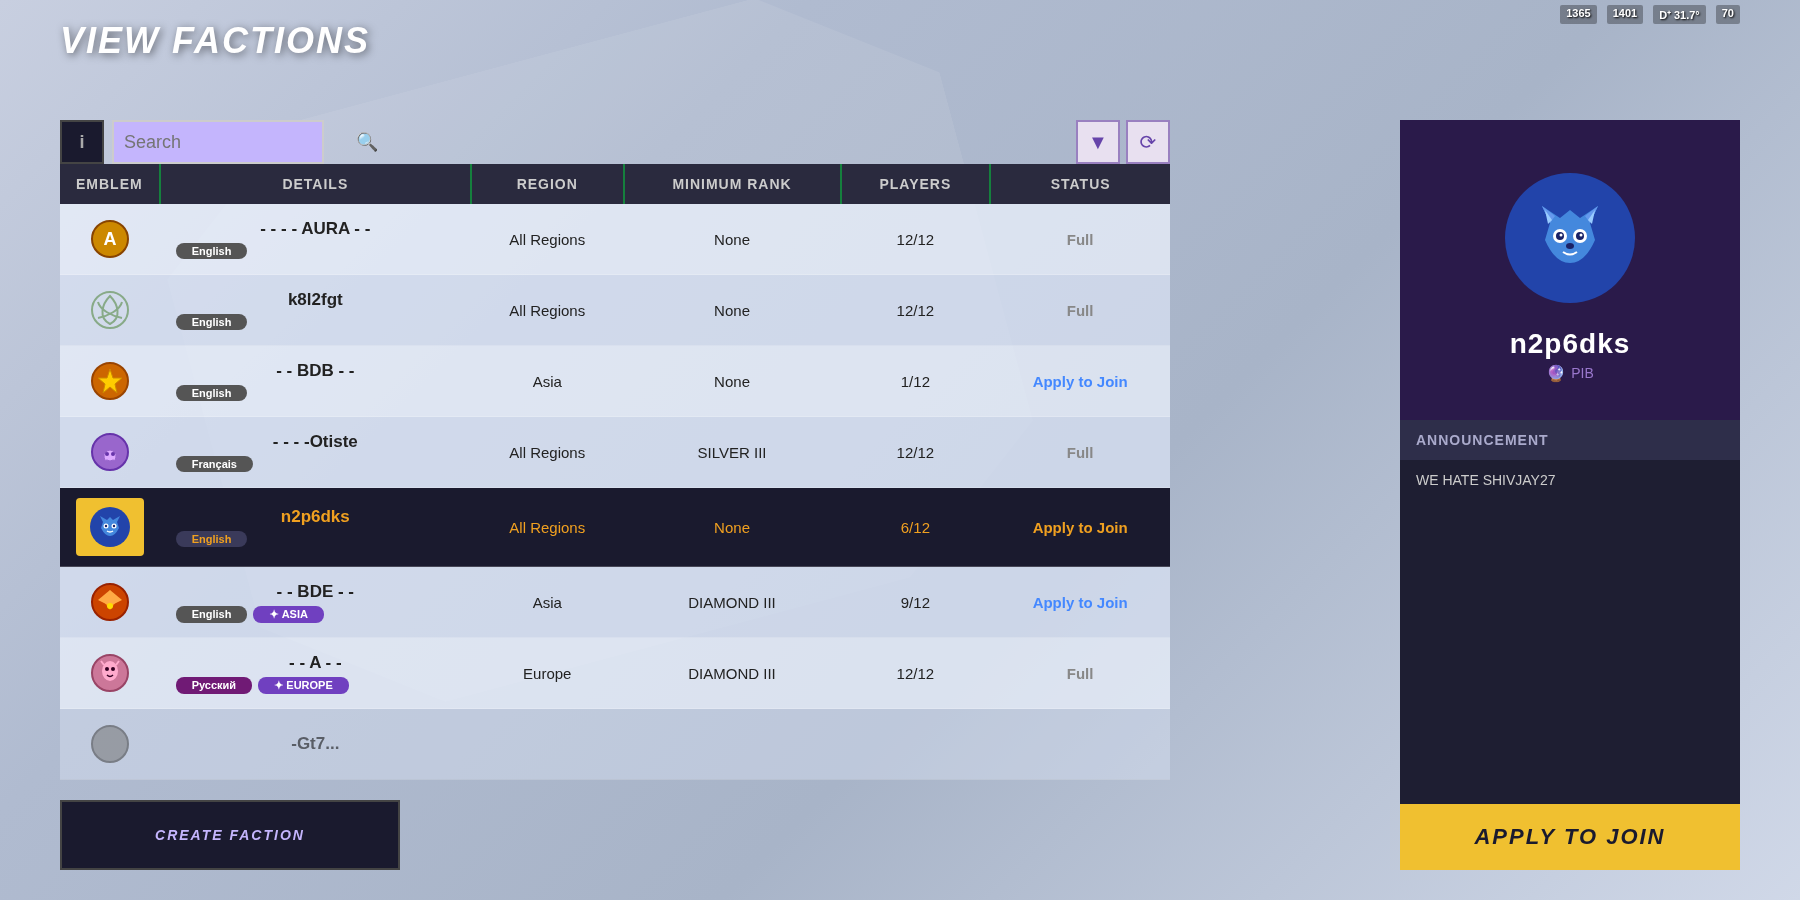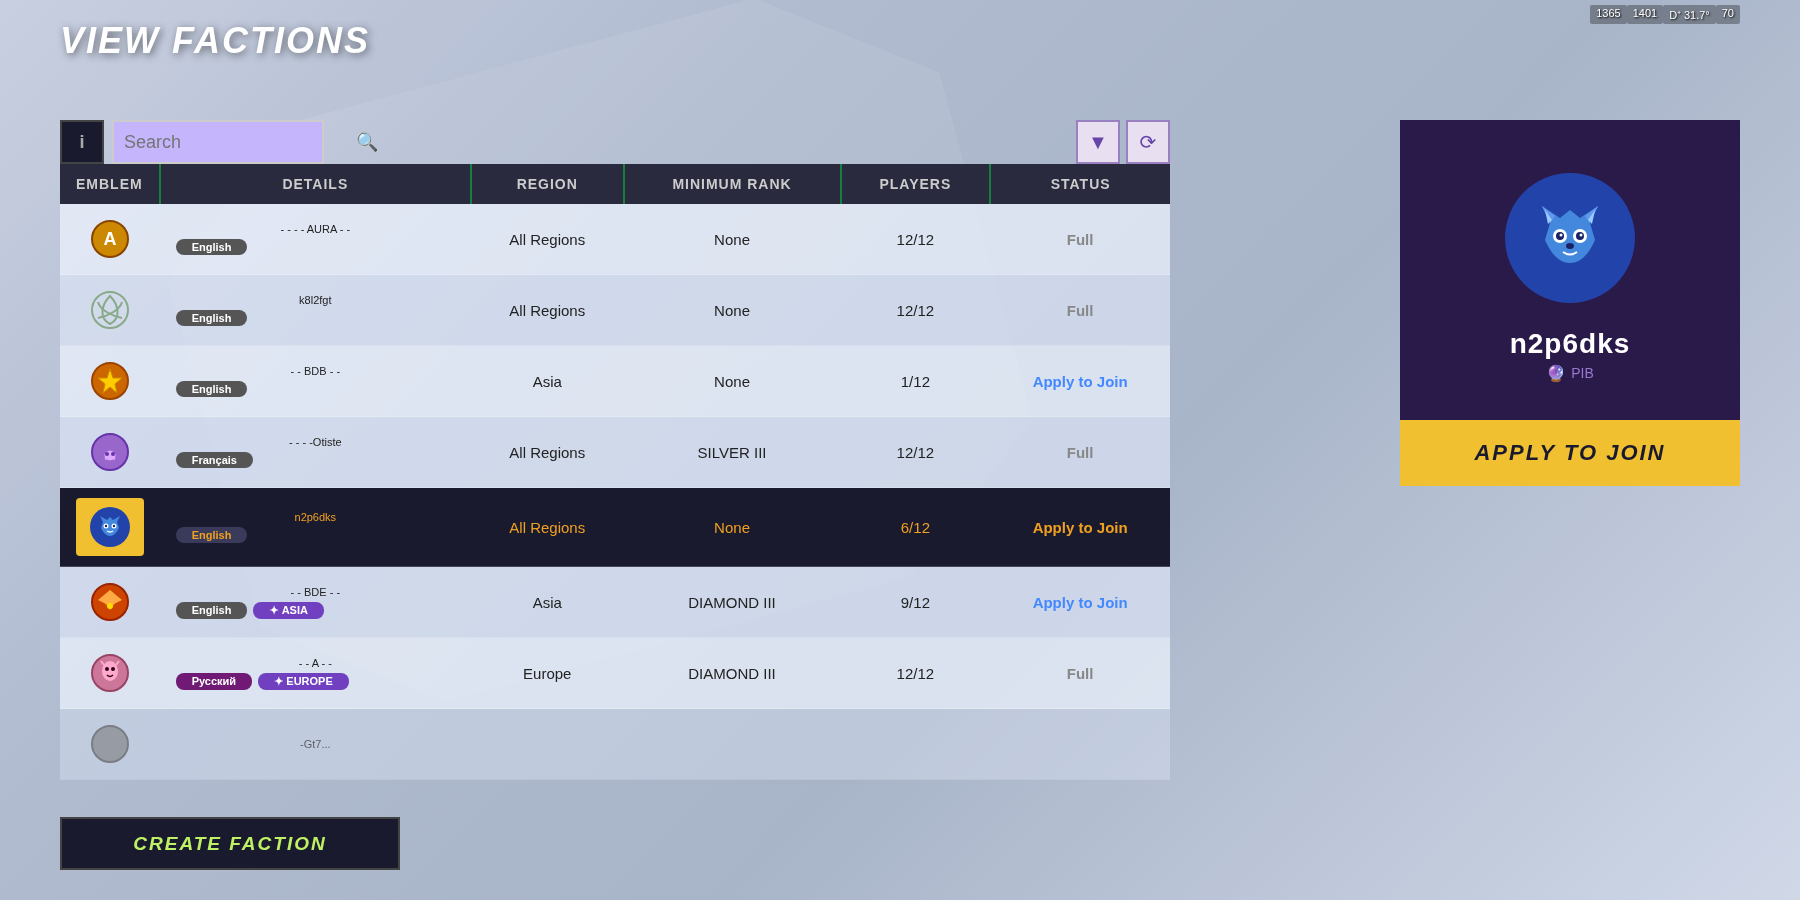--- a/index.html
+++ b/index.html
@@ -192,22 +192,22 @@
       padding: 4px;
       border-radius: 4px;
     }
 
     .details-cell {
       text-align: left;
       min-width: 220px;
     }
 
     .faction-name {
-      font-size: 11px;
-      font-weight: 400;
+      font-size: 17px;
+      font-weight: 700;
     }
 
     .faction-tags {
       display: flex;
       gap: 6px;
       margin-top: 4px;
       flex-wrap: wrap;
     }
 
     .tag {
@@ -261,25 +261,25 @@
     .selected-row .status-apply {
       color: #f0a020;
     }
 
     
     .create-faction-btn {
       position: absolute;
       bottom: 0;
       left: 0;
       width: 340px;
-      height: 53px;
+      height: 70px;
       background: #1a1a2e;
       border: 2px solid #444;
-      color: #bef264;
-      font-size: 19px;
+      color: #c4b5fd;
+      font-size: 14px;
       font-weight: 900;
       font-style: italic;
       letter-spacing: 2px;
       cursor: pointer;
       text-transform: uppercase;
     }
 
     
     .right-panel {
       position: absolute;
@@ -395,23 +395,25 @@
       flex-direction: column;
       height: 100%;
     }
 
     
     .hud-top-right {
       position: absolute;
       top: 5px;
       right: 60px;
       display: flex;
+      gap: 10px;
       font-size: 11px;
       color: #fff;
       text-shadow: 1px 1px 2px #000;
+      font-weight: bold;
     }
 
     .hud-block {
       display: flex;
       flex-direction: column;
       align-items: center;
       background: rgba(0,0,0,0.3);
       padding: 2px 6px;
       border-radius: 2px;
     }
@@ -715,18 +717,22 @@
         <path d="M95 42 L88 52 L92 56 Z" fill="#99ccff"></path>
       </svg>
     </div>
     <div class="faction-detail-name">n2p6dks</div>
     <div class="faction-detail-tag">
       <span class="pib-icon">🔮</span>
       <span>PIB</span>
     </div>
   </div>
 
+  <div class="announcement-section">
+    <div class="announcement-header">ANNOUNCEMENT</div>
+    <div class="announcement-text">WE HATE SHIVJAY27</div>
+  </div>
 
 
   <button class="apply-join-btn">
     <span>APPLY TO JOIN</span>
   </button>
 </div>
 
 </body></html>

